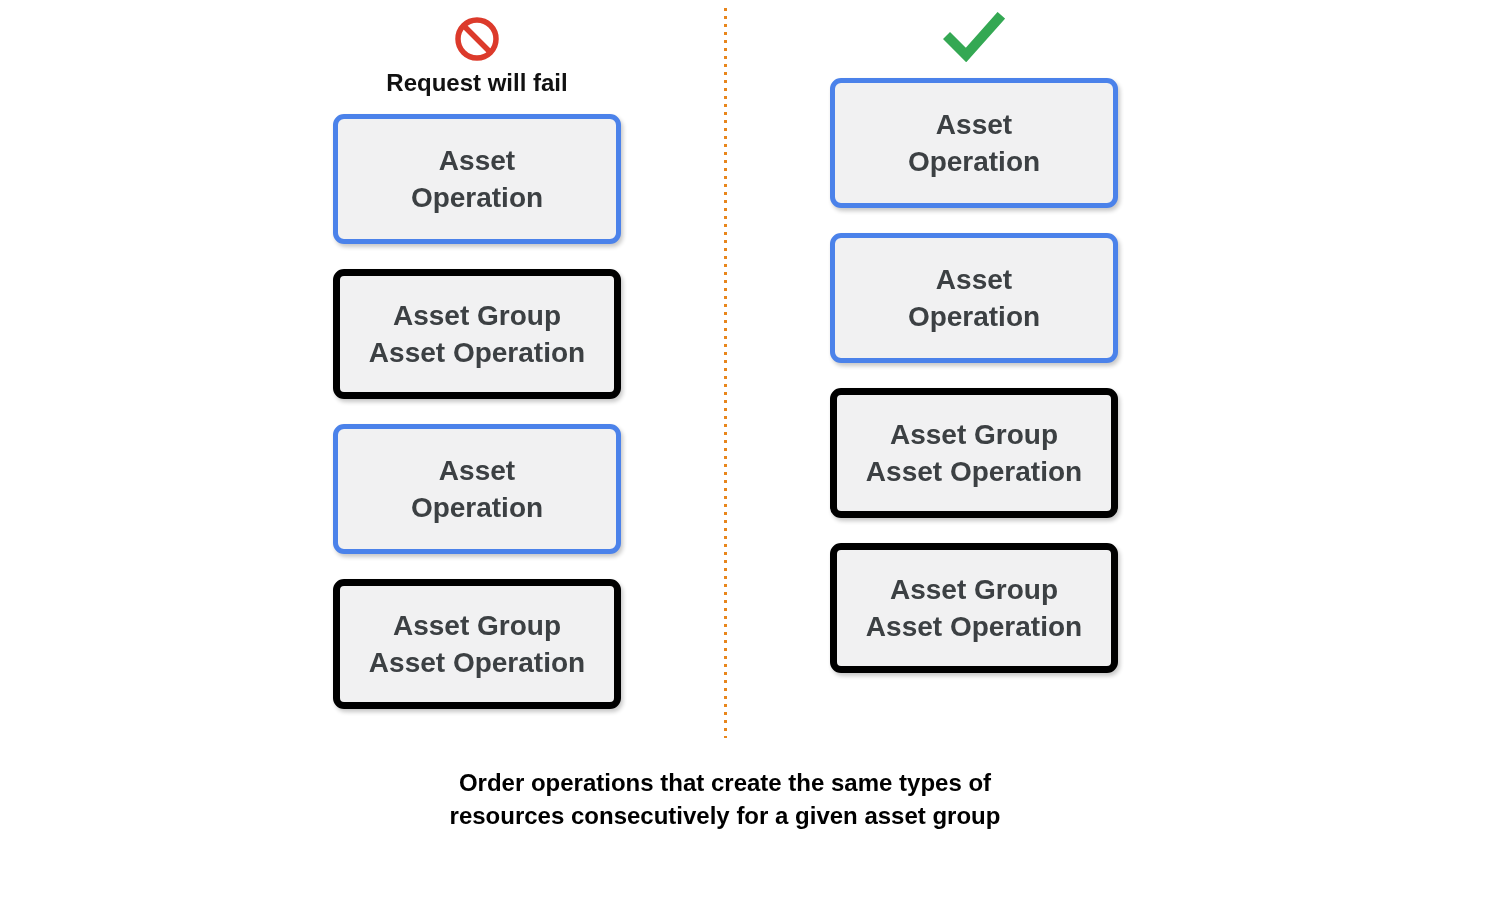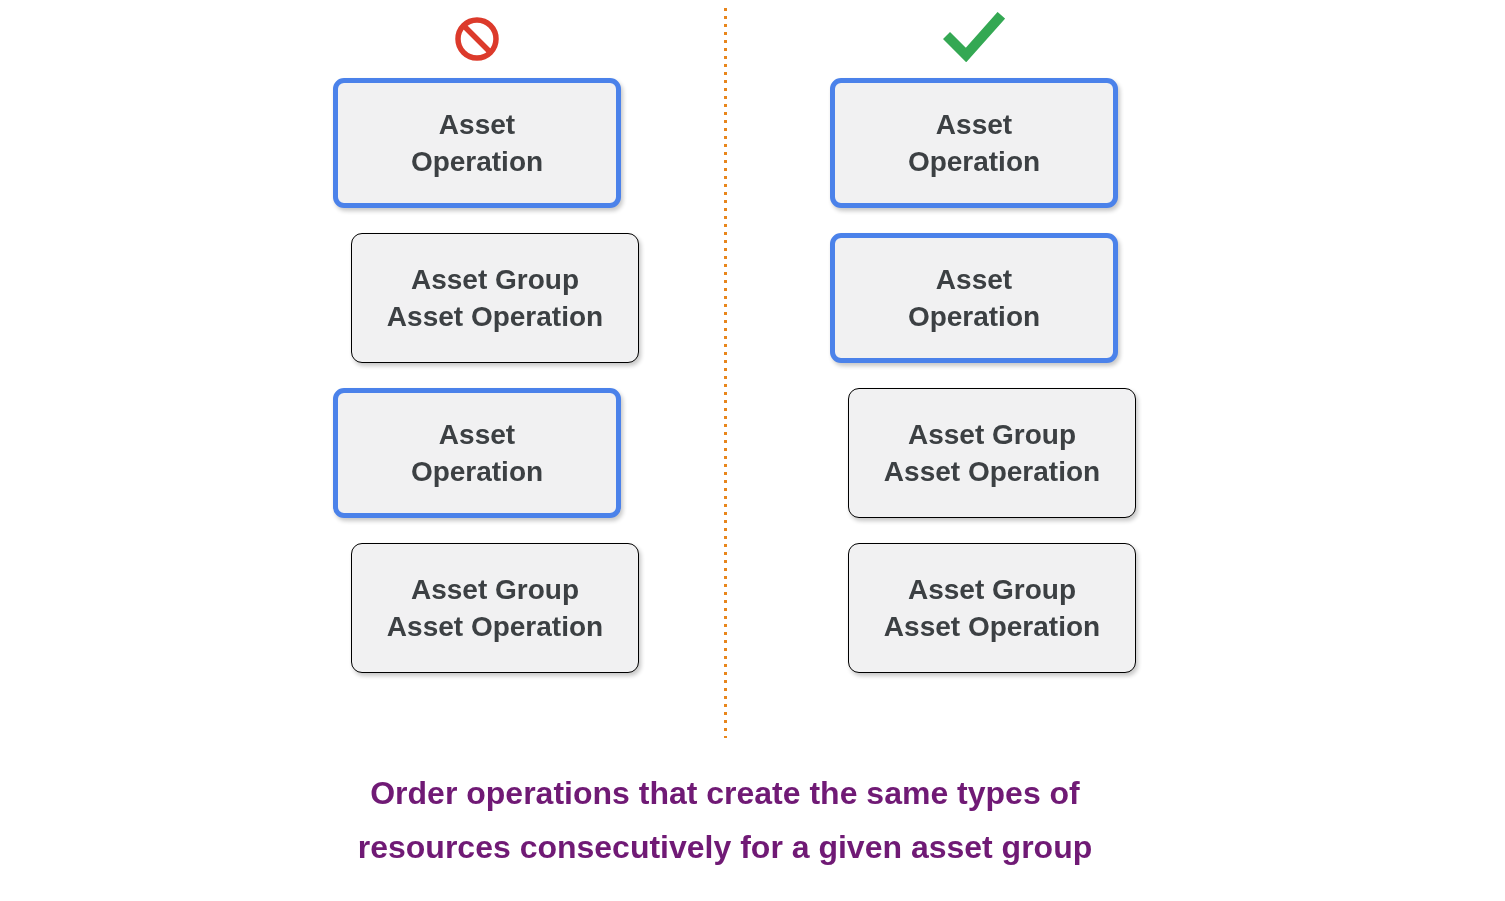--- a/index.html
+++ b/index.html
@@ -51,21 +51,21 @@
     width: 100%;
     height: 130px;
     border-radius: 11px;
     background: #f1f1f2;
     display: flex;
     align-items: center;
     justify-content: center;
     box-shadow: 2px 3px 4px rgba(0,0,0,0.22);
   }
   .box.blue   { border: 5px solid #4b82ea; }
-  .box.orange { border: 1px solid #000000; margin-left: 18px; }
+  .box.orange { border: 7px solid #000000; }
   .box-label {
     font-size: 28px;
     font-weight: bold;
     line-height: 37px;
     color: #3c4043;
     text-align: center;
     white-space: pre-line;
   }
   .divider {
     position: absolute;
@@ -77,39 +77,40 @@
       to bottom,
       #e8861c 0px, #e8861c 3px,
       transparent 3px, transparent 8px);
   }
   .caption {
     position: absolute;
     top: 766px;
     left: 0;
     width: 1450px;
     text-align: center;
-    font-size: 32px;
+    font-size: 24px;
     font-weight: bold;
-    line-height: 54px;
-    color: #701a75;
+    line-height: 33px;
+    color: #000000;
     white-space: pre-line;
   }
 </style>
 </head>
 <body>
 
 <div class="stage">
 
   <div class="column fail">
     <div class="col-icon">
       <svg width="46" height="46" viewBox="0 0 46 46" aria-hidden="true">
         <circle cx="23" cy="23" r="19" fill="none" stroke-width="5.5" stroke="#dc3a2b"></circle>
         <line x1="10" y1="10" x2="36" y2="36" stroke-width="5.5" stroke="#dc3a2b"></line>
       </svg>
     </div>
+    <div class="col-title">Request will fail</div>
     <div class="boxes">
       <div class="box blue">
         <span class="box-label">Asset
 Operation</span>
       </div>
       <div class="box orange">
         <span class="box-label">Asset Group
 Asset Operation</span>
       </div>
       <div class="box blue">

